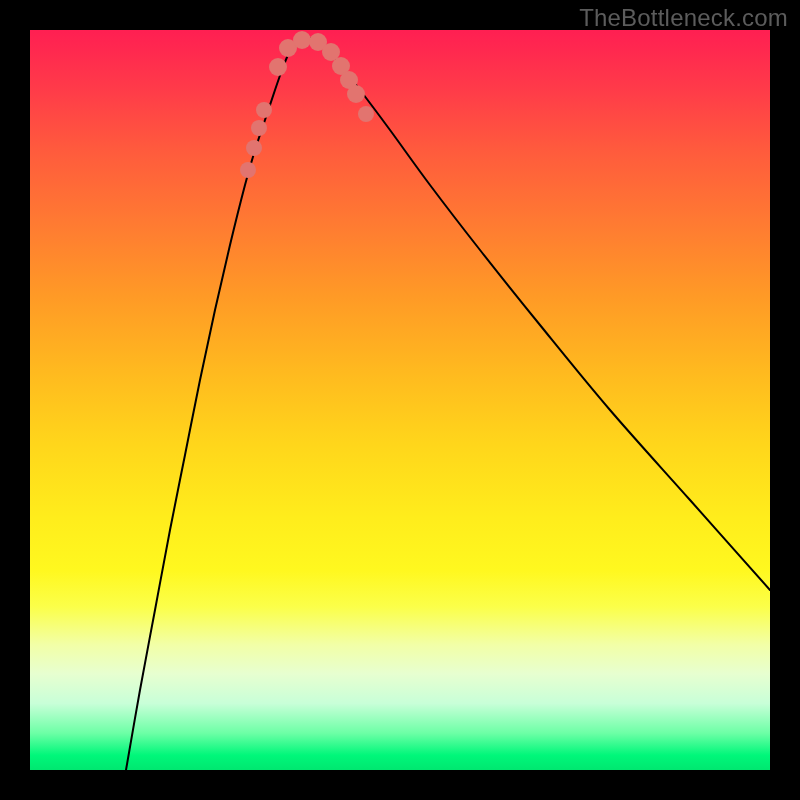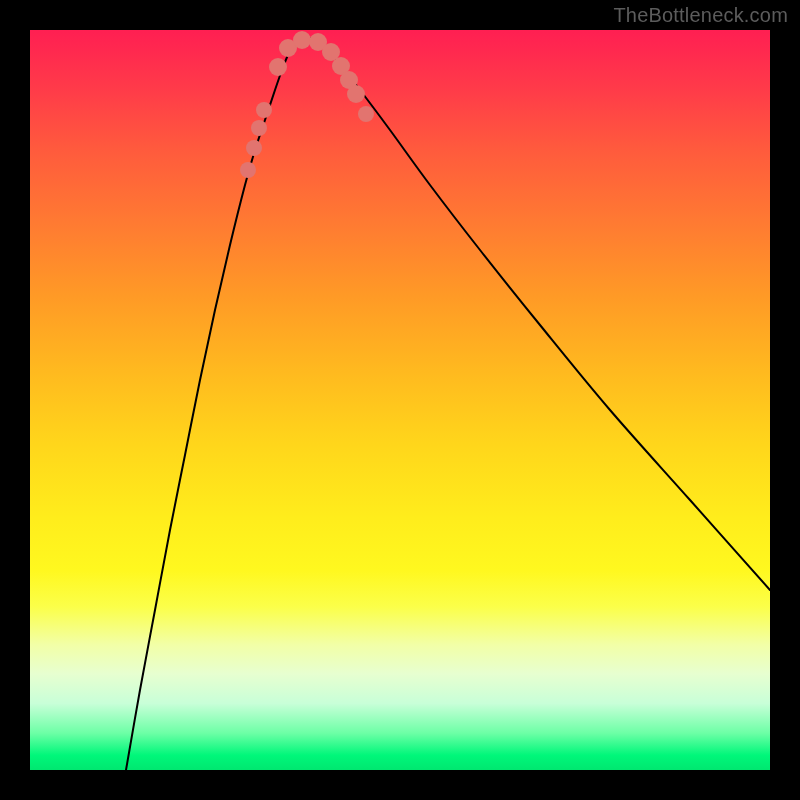--- a/index.html
+++ b/index.html
@@ -17,21 +17,21 @@
     top: 0;
     width: 800px;
     height: 800px;
     background: #000;
   }
   .watermark {
     position: absolute;
     top: 4px;
     right: 12px;
     color: #5c5c5c;
-    font-size: 20px;
+    font-size: 24px;
     font-weight: 400;
     letter-spacing: 0.2px;
   }
   .plot {
     position: absolute;
     left: 30px;
     top: 30px;
     width: 740px;
     height: 740px;
     background: linear-gradient(to bottom,

